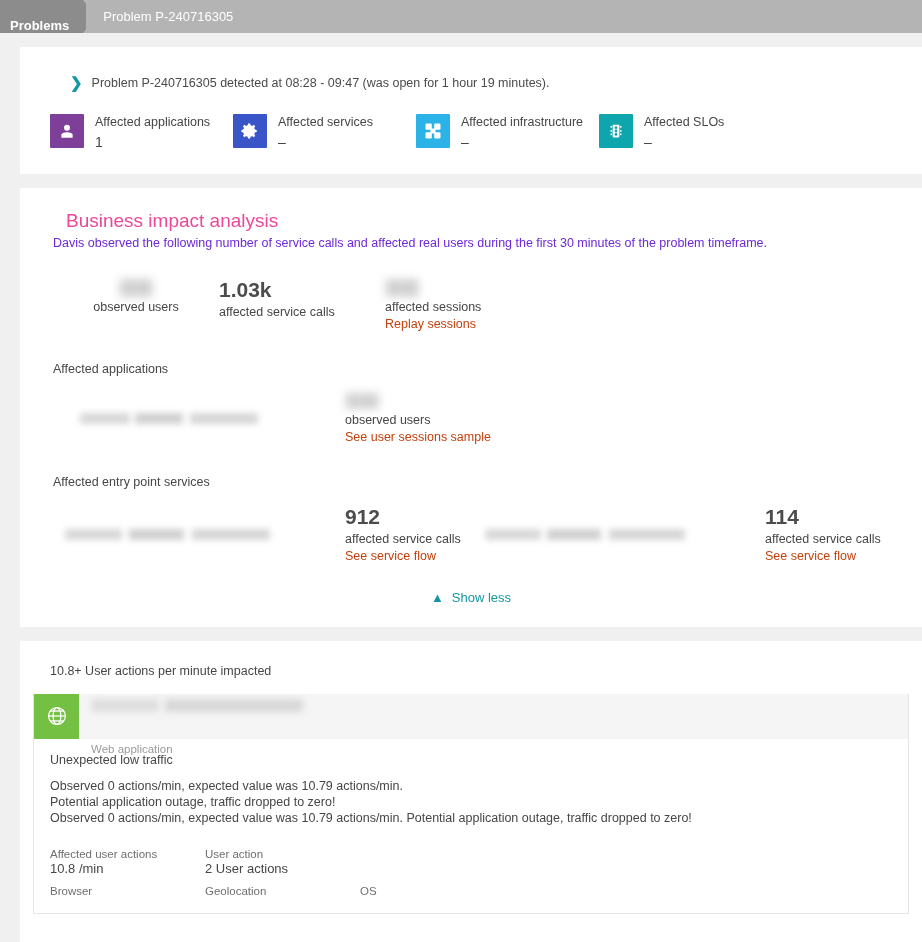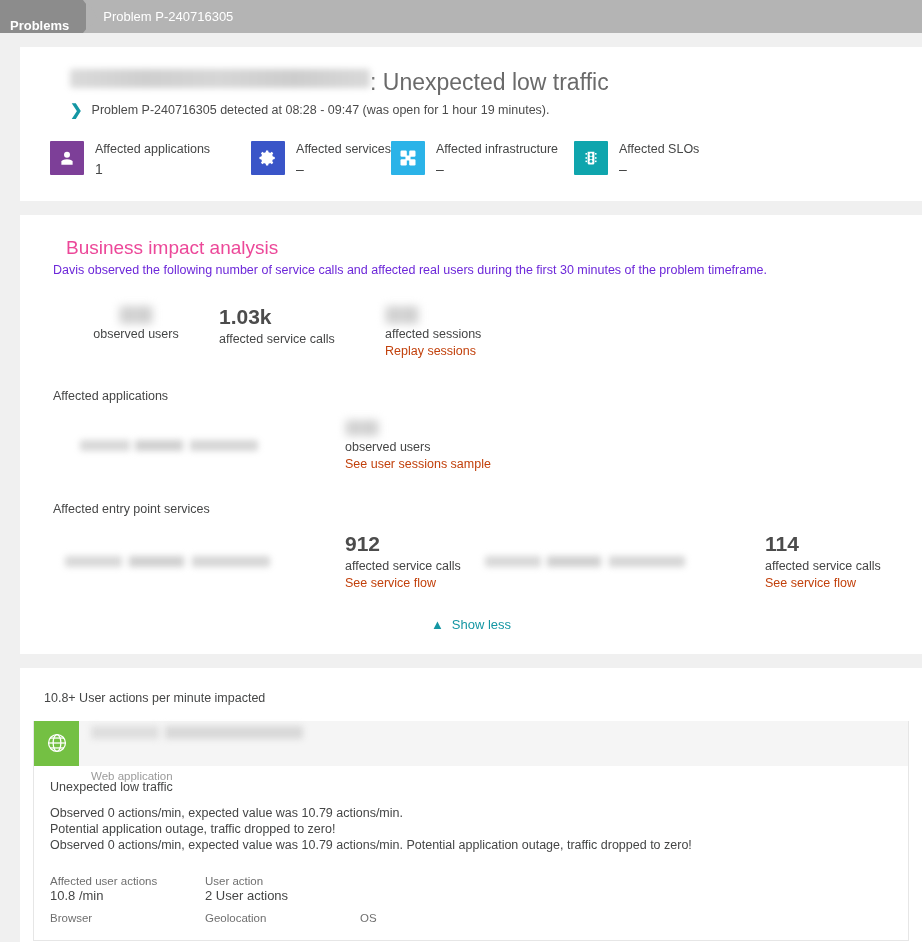--- a/index.html
+++ b/index.html
@@ -147,21 +147,21 @@
   }
   .show-less {
     display: flex; align-items: center;
     color: #1496a3; font-size: 13px; cursor: pointer;
   }
   .chev-up { margin-right: 8px; font-size: 13px; line-height: 1; }
 
   
   #impacted-card { padding: 20px 0 0 0; height: 305px; }
   .imp-title { font-size: 20px; font-weight: 300; color: #6a6a6a; padding-left: 13px; }
-  .imp-sub { font-size: 12.5px; color: #454646; padding-left: 24px; margin-top: 3px; }
+  .imp-sub { font-size: 12.5px; color: #454646; padding-left: 30px; margin-top: 3px; }
 
   .app-panel {
     margin: 16px 13px 0 13px;
     border: 1px solid #e6e6e6;
     border-top: none;
     background: #ffffff;
   }
   .app-panel-head {
     display: flex;
     background: #f5f5f5;
@@ -205,24 +205,20 @@
   </div>
   <div class="crumb-arrow"></div>
   <div class="crumb-arrow-inner"></div>
   <div class="crumb-plain">
     <span>Problem P-240716305</span>
   </div>
 </div>
 
 <div class="card" id="problem-header-card">
 
-  <div class="title-row">
-    <span class="redacted" style="width:300px;height:19px;">TheSource (SC CMS_PRODUCTION)</span>
-    <span class="title-suffix">: Unexpected low traffic</span>
-  </div>
 
   <div class="subtitle-row">
     <span class="chevron-right">❯</span>
     <span>Problem P-240716305 detected at 08:28 - 09:47 (was open for 1 hour 19 minutes).</span>
   </div>
 
   <div class="affected-row">
 
     <div class="affected-item" style="width:183px;">
       <div class="aff-icon" style="background:#7d3f98;">
@@ -230,21 +226,21 @@
             <circle cx="12" cy="7.5" r="4"></circle>
             <path d="M4.5 21v-4.2c0-2.1 3.4-3.3 7.5-3.3s7.5 1.2 7.5 3.3V21z"></path>
           </svg>
       </div>
       <div class="aff-text">
         <div class="aff-label">Affected applications</div>
         <div class="aff-value">1</div>
       </div>
     </div>
 
-    <div class="affected-item" style="width:158px;justify-content:flex-end;">
+    <div class="affected-item" style="width:183px;">
       <div class="aff-icon" style="background:#3a55c8;">
         <svg viewBox="0 0 24 24">
             <path d="M12 8.2a3.8 3.8 0 100 7.6 3.8 3.8 0 000-7.6zm9 5.2v-2.8l-2.5-.5a6.9 6.9 0 00-.9-2.2l1.4-2.1-2-2-2.1 1.4a6.9 6.9 0 00-2.2-.9L12.2 2H9.4l-.5 2.3a6.9 6.9 0 00-2.2.9L4.6 3.8l-2 2L4 7.9a6.9 6.9 0 00-.9 2.2L.6 10.6v2.8l2.5.5a6.9 6.9 0 00.9 2.2l-1.4 2.1 2 2 2.1-1.4a6.9 6.9 0 002.2.9l.5 2.3h2.8l.5-2.3a6.9 6.9 0 002.2-.9l2.1 1.4 2-2-1.4-2.1a6.9 6.9 0 00.9-2.2z"></path>
           </svg>
       </div>
       <div class="aff-text">
         <div class="aff-label">Affected services</div>
         <div class="aff-value">–</div>
       </div>
     </div>

